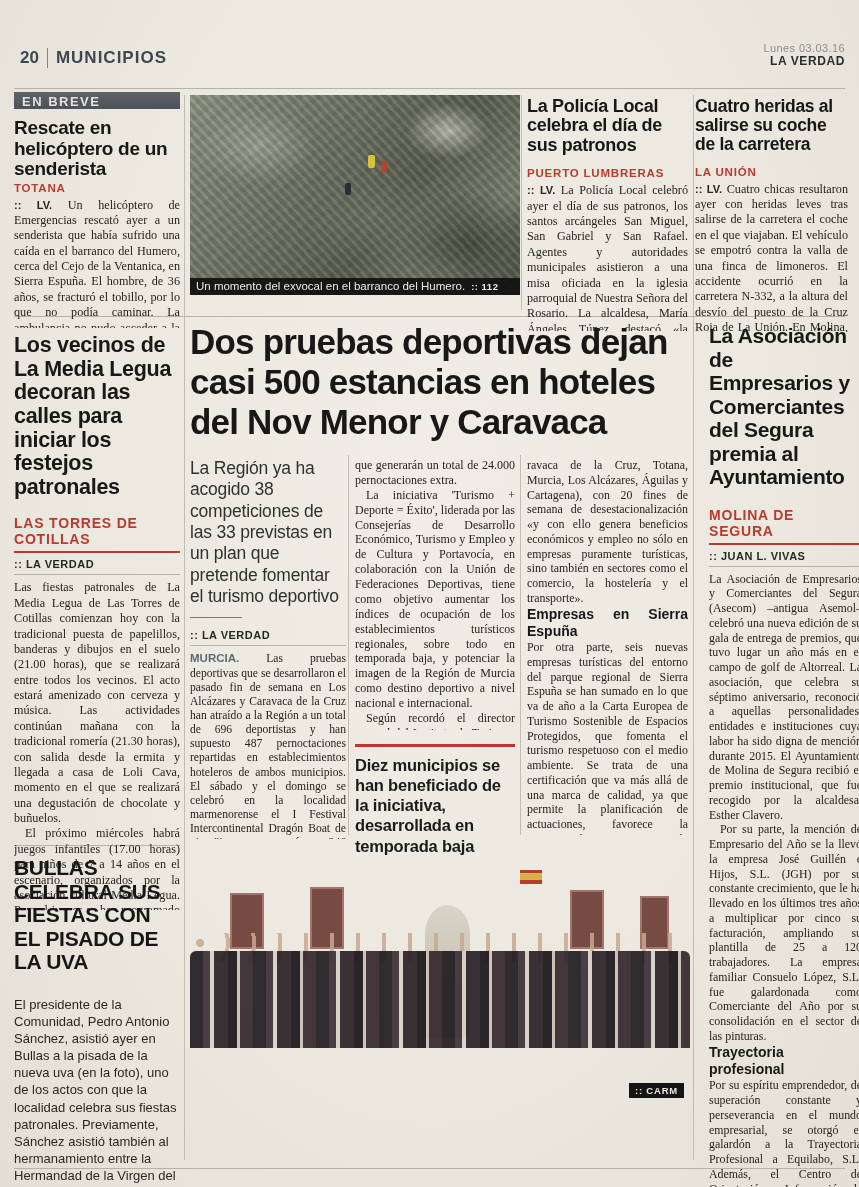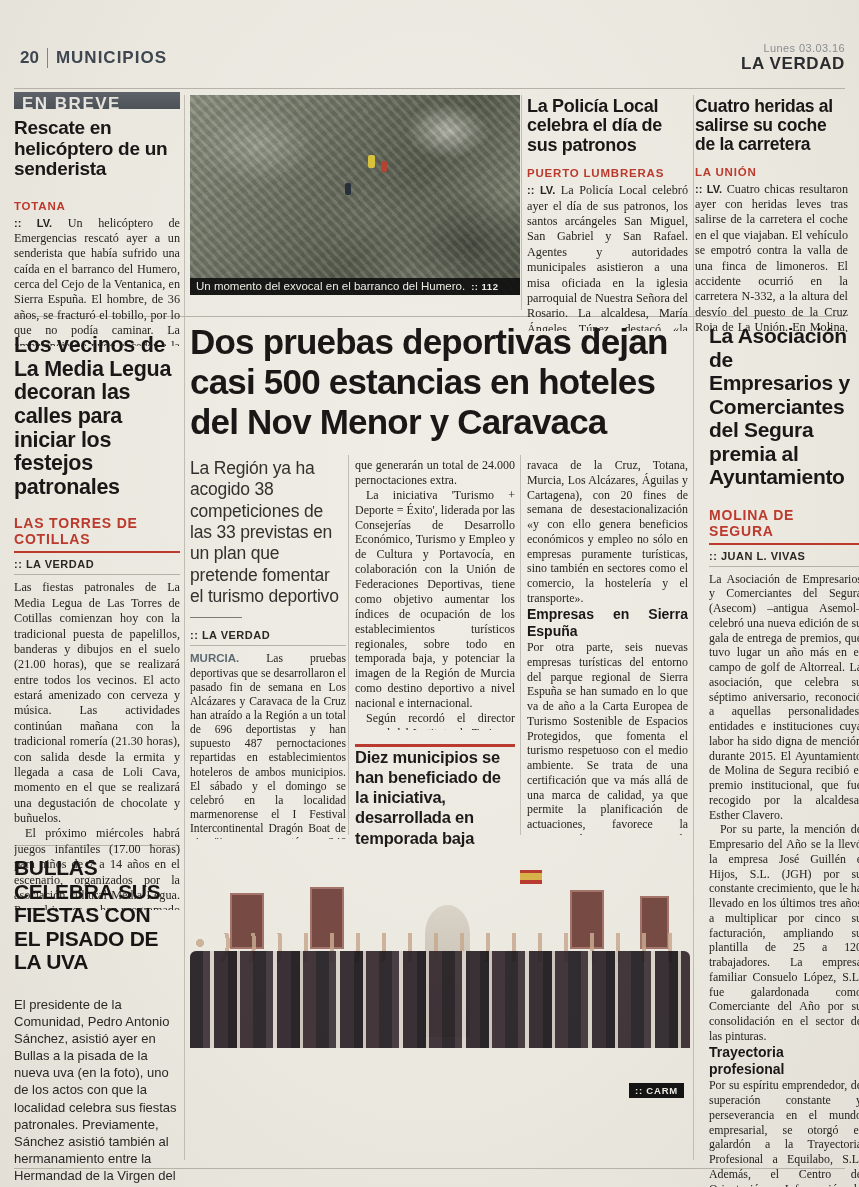--- a/index.html
+++ b/index.html
@@ -13,21 +13,21 @@
   
   .hdr{position:absolute; left:14px; right:14px; top:40px; height:44px;}
   .hdr-left{position:absolute; left:6px; top:8px; display:flex; align-items:center; gap:8px;
     font-family:"Liberation Sans", sans-serif; font-weight:bold; color:#3e4750;}
   .hdr-num{font-size:17px;}
   .hdr-bar{width:1px; height:20px; background:#7d838a;}
   .hdr-sec{font-size:17px; letter-spacing:1px;}
   .hdr-right{position:absolute; right:0; top:2px; text-align:right;
     font-family:"Liberation Sans", sans-serif;}
   .hdr-date{font-size:11px; color:#8b8d8f; letter-spacing:.4px;}
-  .hdr-paper{font-size:17px; font-weight:bold; color:#2a2c2e; letter-spacing:.6px;}
+  .hdr-paper{font-size:12px; font-weight:bold; color:#2a2c2e; letter-spacing:.6px;}
   .rule-h{position:absolute; background:#b7b2a7; height:1px;}
   .rule-v{position:absolute; background:#c2bdb2; width:1px;}
 
   
   .headline{font-family:"Liberation Sans", sans-serif; font-weight:bold; color:#191817;
     line-height:1.08; letter-spacing:-0.3px; margin:0;}
   .dateline{font-family:"Liberation Sans", sans-serif; font-weight:bold; color:#bb3a2d;
     font-size:11.5px; letter-spacing:.8px;}
   .dateline.big{font-size:14px; border-bottom:2px solid #bb3a2d; padding-bottom:4px; display:inline-block;}
   .byline{font-family:"Liberation Sans", sans-serif; font-weight:bold; color:#2a2825;
@@ -38,21 +38,21 @@
   .body .lead{font-family:"Liberation Sans", sans-serif; font-weight:bold; font-size:11px;}
   .body .city{font-family:"Liberation Sans", sans-serif; font-weight:bold; color:#5c6a74; font-size:11.5px;}
   .subhead{font-family:"Liberation Sans", sans-serif; font-weight:bold; font-size:14px;
     color:#191817; margin:8px 0 2px; text-indent:0 !important;}
   .clip{overflow:hidden;}
 
   
   .enbreve{position:absolute; left:14px; top:92px; width:166px; height:17px;
     background:linear-gradient(180deg,#5d6369,#4c5258);
     color:#e6e3dc; font-family:"Liberation Sans", sans-serif; font-weight:bold;
-    font-size:17px; letter-spacing:1.5px; padding:2px 7px 0 8px; box-sizing:border-box;}
+    font-size:13px; letter-spacing:1.5px; padding:2px 7px 0 8px; box-sizing:border-box;}
 
   
   .photo-top{position:absolute; left:190px; top:95px; width:330px; height:200px;
     background:
       radial-gradient(ellipse 60px 40px at 78% 18%, #b8b9ad 0%, transparent 70%),
       radial-gradient(ellipse 90px 60px at 20% 25%, #9ba092 0%, transparent 65%),
       radial-gradient(ellipse 120px 70px at 55% 60%, #6d7263 0%, transparent 70%),
       radial-gradient(ellipse 100px 80px at 85% 75%, #474c40 0%, transparent 70%),
       linear-gradient(128deg, #8f9483 0%, #707566 35%, #5a5f50 60%, #7b8070 82%, #4b5043 100%);}
   .photo-top .texture{position:absolute; inset:0;
@@ -83,21 +83,21 @@
     background:repeating-radial-gradient(circle at 10px 10px, #c7a98e 0 4px, transparent 4px 26px);
     opacity:.85;}
   .credit-badge{position:absolute; right:6px; bottom:42px; background:#141414; color:#ece9e2;
     font-family:"Liberation Sans", sans-serif; font-weight:bold; font-size:9.5px;
     letter-spacing:.8px; padding:2px 6px;}
 
   
   .abs{position:absolute; box-sizing:border-box;}
 
   
-  .pullquote{border-top:3px solid #b93a2e; padding-top:0; margin-top:14px;
+  .pullquote{border-top:3px solid #b93a2e; padding-top:8px; margin-top:14px;
     font-family:"Liberation Sans", sans-serif; font-weight:bold; font-size:16.5px;
     line-height:1.22; color:#1c1b1a; letter-spacing:-0.2px;}
 
   .standfirst{font-family:"Liberation Sans", sans-serif; font-size:17.5px; line-height:1.22;
     color:#33312e; letter-spacing:-0.2px;}
   .standfirst-rule{width:52px; height:1px; background:#7d7a72; margin:10px 0 0;}
 
   .bullas-headline{font-family:"Liberation Sans", sans-serif; font-weight:bold;
     font-size:21px; line-height:1.12; color:#171615; margin:0; letter-spacing:-0.3px;}
   .bullas-body{font-family:"Liberation Sans", sans-serif; font-size:13px; line-height:1.32;
@@ -126,21 +126,21 @@
   <div class="rule-v" style="left:521px; top:95px; height:215px;"></div>
   <div class="rule-v" style="left:348px; top:455px; height:380px;"></div>
   <div class="rule-v" style="left:520px; top:455px; height:380px;"></div>
   <div class="rule-h" style="left:14px; right:14px; top:316px;"></div>
   <div class="rule-h" style="left:14px; right:14px; top:1168px;"></div>
   <div class="rule-h" style="left:14px; width:166px; top:845px;"></div>
 
   <div class="enbreve">EN BREVE</div>
   <div class="abs" style="left:14px; top:118px; width:166px; height:196px;">
     <h2 class="headline" style="font-size:19px;">Rescate en helicóptero de un senderista</h2>
-    <div class="dateline" style="margin-top:20px;">TOTANA</div>
+    <div class="dateline" style="margin-top:2px;">TOTANA</div>
     <div class="body clip" style="margin-top:4px; height:130px;">
       <p><span class="lead">:: LV.</span> <span>Un helicóptero de Emergencias rescató ayer a un senderista que había sufrido una caída en el barranco del Humero, cerca del Cejo de la Ventanica, en Sierra Espuña. El hombre, de 36 años, se fracturó el tobillo, por lo que no podía caminar. La ambulancia no pudo acceder a la zona, por lo que se envió un helicóptero.</span></p>
     </div>
   </div>
 
   <div class="photo-top">
     <div class="texture"></div>
     <div class="figure" style="left:54%; top:30%; width:7px; height:13px; background:#d8c23c;"></div>
     <div class="figure" style="left:58%; top:33%; width:6px; height:11px; background:#b4432f;"></div>
     <div class="figure" style="left:47%; top:44%; width:6px; height:12px; background:#27303a;"></div>

